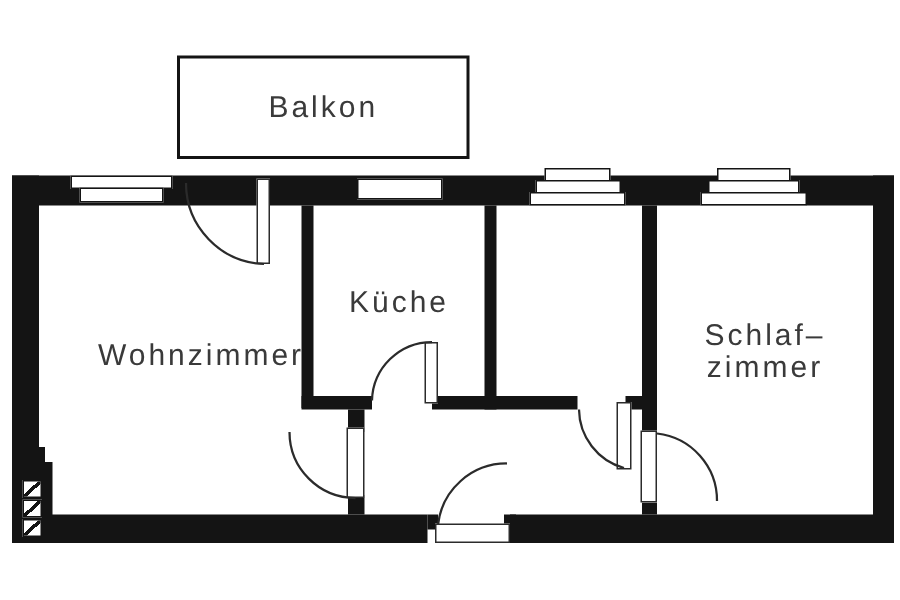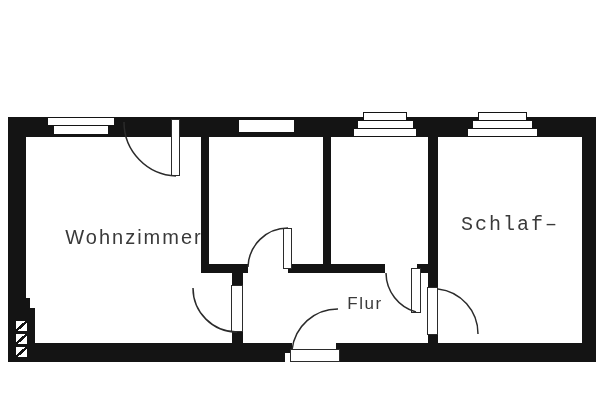--- a/index.html
+++ b/index.html
@@ -25,20 +25,23 @@
   }
   .rlabel.small{font-size:17px;letter-spacing:1.5px;}
   .rlabel .line{display:block;line-height:1.05;}
   svg.arcs{position:absolute;left:0;top:0;pointer-events:none;}
 </style>
 </head>
 <body>
 
 <div class="canvas">
 
+  <div class="balkon-box">
+    <span class="rlabel" style="position:static;">Balkon</span>
+  </div>
 
   <div class="wall" style="left:8px;top:117px;width:588px;height:20px;"></div>
   <div class="wall" style="left:8px;top:117px;width:18px;height:245px;"></div>
   <div class="wall" style="left:582px;top:117px;width:14px;height:245px;"></div>
   <div class="wall" style="left:8px;top:343px;width:277px;height:19px;"></div>
   <div class="wall" style="left:340px;top:343px;width:256px;height:19px;"></div>
 
   <div class="wall" style="left:26px;top:298px;width:4px;height:64px;"></div>
   <div class="wall" style="left:30px;top:308px;width:5px;height:54px;"></div>
 
@@ -79,18 +82,19 @@
     <path d="M 386 273 A 41 41 0 0 0 416 312" fill="none" stroke="#2b2b2b" stroke-width="1.5"></path>
     <path d="M 438 289 A 45 45 0 0 1 478 334" fill="none" stroke="#2b2b2b" stroke-width="1.5"></path>
     <path d="M 292 350 A 46 46 0 0 1 338 309" fill="none" stroke="#2b2b2b" stroke-width="1.5"></path>
   </svg>
 
   <div class="hatch" style="left:15px;top:320px;"></div>
   <div class="hatch" style="left:15px;top:333px;"></div>
   <div class="hatch" style="left:15px;top:346px;"></div>
 
   <div class="rlabel" style="left:26px;top:227px;width:176px;margin-left:20px;">Wohnzimmer</div>
-  <div class="rlabel" style="left:438px;top:214px;width:144px;font-family:Liberation Mono, monospace;">
+  <div class="rlabel" style="left:209px;top:192px;width:114px;">Küche</div>
+  <div class="rlabel" style="left:438px;top:214px;width:144px;">
     <span class="line">Schlaf–</span>
+    <span class="line">zimmer</span>
   </div>
-  <div class="rlabel small" style="left:330px;top:295px;width:70px;">Flur</div>
 
 </div>
 
 </body></html>

